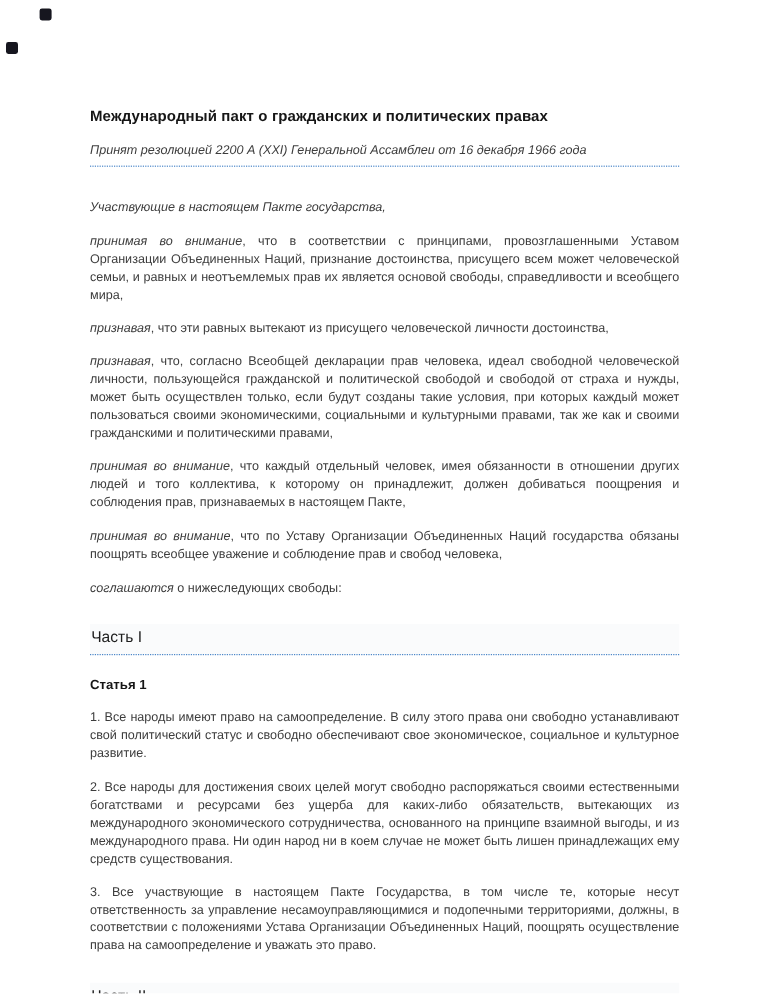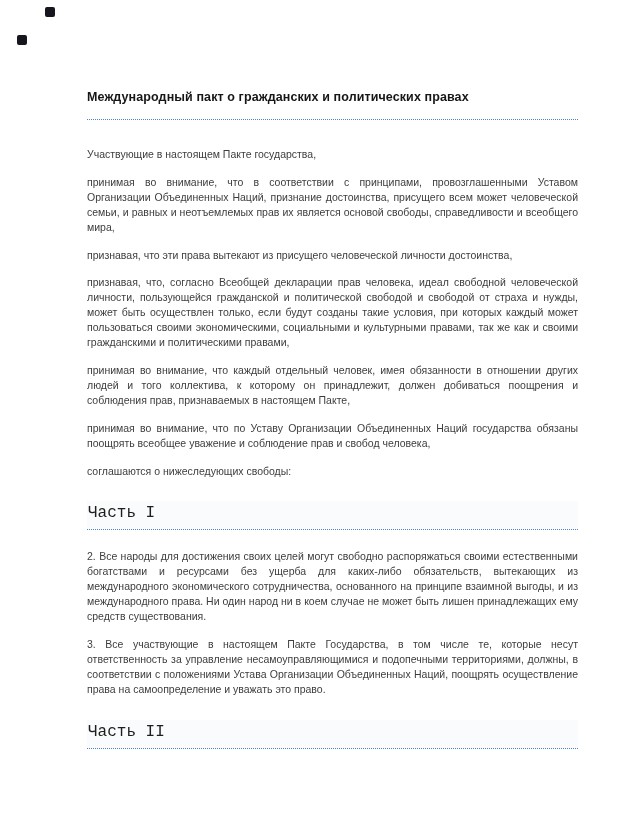--- a/index.html
+++ b/index.html
@@ -9,21 +9,20 @@
   }
   .page {
     position: relative;
     width: 608px;
     height: 828px;
     background: #ffffff;
     font-family: "Liberation Sans", sans-serif;
     color: #3d3d3d;
     overflow: hidden;
     box-sizing: border-box;
-    margin-left: 12px;
   }
   .marker {
     position: absolute;
     width: 10px;
     height: 10px;
     background: #16161f;
     border-radius: 2px;
   }
   .marker-top { left: 33px; top: 7px; }
   .marker-left { left: 5px; top: 35px; }
@@ -53,30 +52,30 @@
     height: 0;
     margin: 0 0 27px 0;
   }
   .para {
     font-size: 10.5px;
     line-height: 1.42;
     margin: 0 0 13px 0;
     text-align: justify;
   }
   .para .lead {
+    font-style: italic;
   }
   .part-heading {
-    font-size: 16px;
+    font-size: 13px;
     font-weight: normal;
     color: #1e1e1e;
     background: #fafbfc;
     margin: 23px 0 19px 0;
     padding: 3px 1px 7px 1px;
     border-bottom: 1px dotted #4a86c8;
-    font-family: Liberation Mono, monospace;
   }
   .article-heading {
     font-size: 11px;
     font-weight: bold;
     color: #161616;
     margin: 0 0 14px 0;
   }
   .article-block { margin-bottom: 4px; }
 </style>
 </head>
@@ -84,40 +83,43 @@
 
 <div class="page">
 
   <div class="marker marker-top"></div>
   <div class="marker marker-left"></div>
 
   <div class="content">
 
     <h1 class="doc-title">Международный пакт о гражданских и политических правах</h1>
 
+    <p class="doc-subtitle">Принят резолюцией 2200 А (XXI) Генеральной Ассамблеи от 16 декабря 1966 года</p>
 
     <div class="dotted-rule"></div>
 
     <p class="para"><span class="lead">Участвующие в настоящем Пакте государства,</span><span></span></p>
 
     <p class="para"><span class="lead">принимая во внимание</span><span>, что в соответствии с принципами, провозглашенными Уставом Организации Объединенных Наций, признание достоинства, присущего всем может человеческой семьи, и равных и неотъемлемых прав их является основой свободы, справедливости и всеобщего мира,</span></p>
 
-    <p class="para"><span class="lead">признавая</span><span>, что эти права вытекают из присущего человеческой личности достоинства,</span></p>
+    <p class="para"><span class="lead">признавая</span><span>, что эти равных вытекают из присущего человеческой личности достоинства,</span></p>
 
     <p class="para"><span class="lead">признавая</span><span>, что, согласно Всеобщей декларации прав человека, идеал свободной человеческой личности, пользующейся гражданской и политической свободой и свободой от страха и нужды, может быть осуществлен только, если будут созданы такие условия, при которых каждый может пользоваться своими экономическими, социальными и культурными правами, так же как и своими гражданскими и политическими правами,</span></p>
 
     <p class="para"><span class="lead">принимая во внимание</span><span>, что каждый отдельный человек, имея обязанности в отношении других людей и того коллектива, к которому он принадлежит, должен добиваться поощрения и соблюдения прав, признаваемых в настоящем Пакте,</span></p>
 
     <p class="para"><span class="lead">принимая во внимание</span><span>, что по Уставу Организации Объединенных Наций государства обязаны поощрять всеобщее уважение и соблюдение прав и свобод человека,</span></p>
 
     <p class="para"><span class="lead">соглашаются</span><span> о нижеследующих свободы:</span></p>
 
     <h2 class="part-heading">Часть I</h2>
 
     <div class="article-block">
+      <h3 class="article-heading">Статья 1</h3>
+      <p class="para">1. Все народы имеют право на самоопределение. В силу этого права они свободно устанавливают свой политический статус и свободно обеспечивают свое экономическое, социальное и культурное развитие.</p>
       <p class="para">2. Все народы для достижения своих целей могут свободно распоряжаться своими естественными богатствами и ресурсами без ущерба для каких-либо обязательств, вытекающих из международного экономического сотрудничества, основанного на принципе взаимной выгоды, и из международного права. Ни один народ ни в коем случае не может быть лишен принадлежащих ему средств существования.</p>
       <p class="para">3. Все участвующие в настоящем Пакте Государства, в том числе те, которые несут ответственность за управление несамоуправляющимися и подопечными территориями, должны, в соответствии с положениями Устава Организации Объединенных Наций, поощрять осуществление права на самоопределение и уважать это право.</p>
     </div>
 
     <h2 class="part-heading">Часть II</h2>
 
   </div>
 </div>
 
 </body></html>

